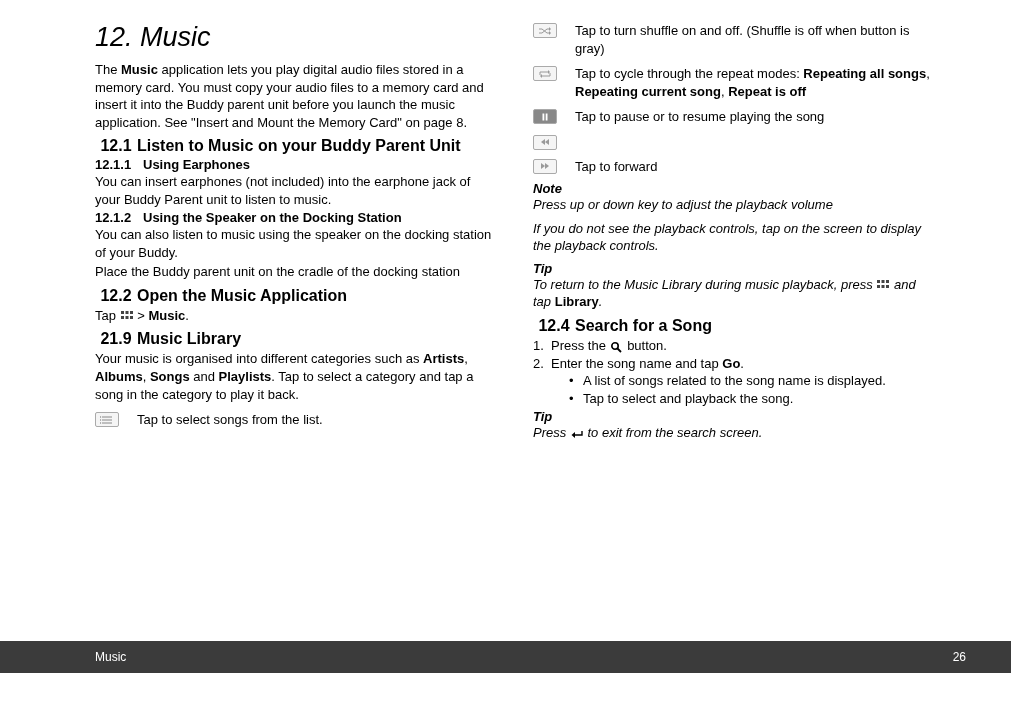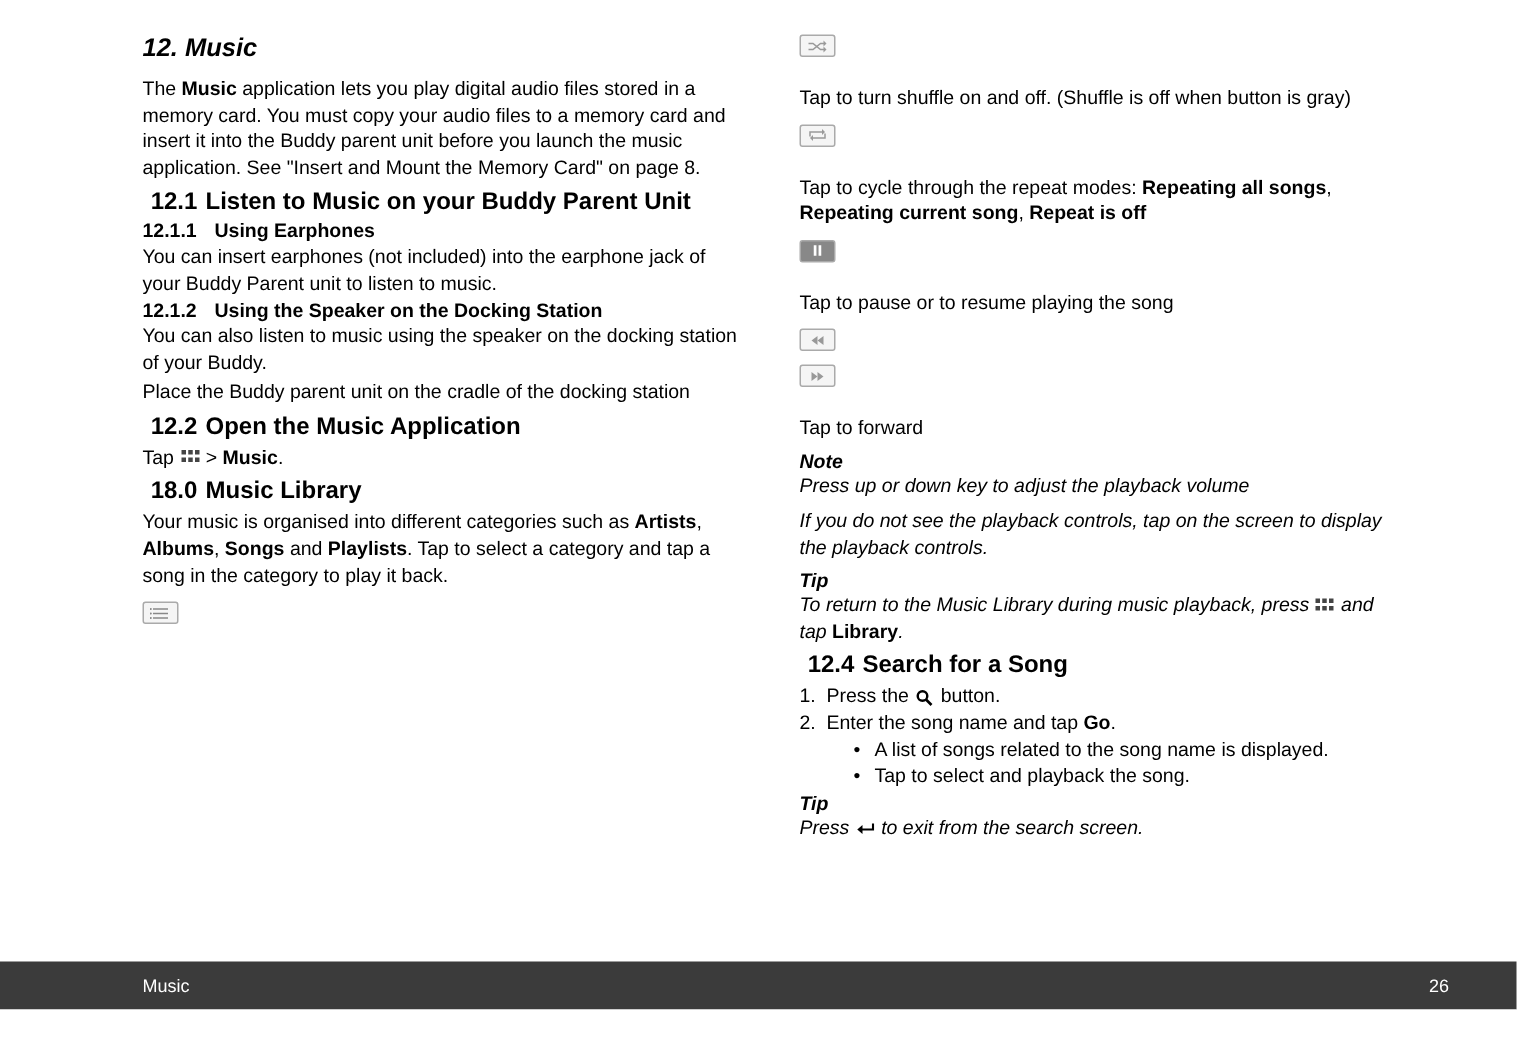--- a/index.html
+++ b/index.html
@@ -1,30 +1,30 @@
 <!DOCTYPE html>
 <html><head>
 <meta charset="utf-8">
 <style>
   * { box-sizing: border-box; margin: 0; padding: 0; }
   body { font-family: Arial, Helvetica, sans-serif; font-size: 13px; color: #000; background: #fff; width: 1011px; }
   .page { width: 1011px; height: 709px; position: relative; padding: 22px 80px 0 95px; }
   .columns { display: flex; gap: 40px; height: 588px; }
   .col { flex: 1; }
-  h1.chapter { font-style: italic; font-weight: bold; font-size: 17px; margin-bottom: 8px; }
+  h1.chapter { font-style: italic; font-weight: normal; font-size: 27px; margin-bottom: 8px; }
   .intro { line-height: 1.35; margin-bottom: 6px; }
   .intro .b { font-weight: bold; }
   h2.sec { font-weight: bold; font-size: 16px; margin-top: 6px; margin-bottom: 2px; display: flex; }
   h2.sec .num { width: 42px; flex-shrink: 0; text-align: center; }
   h2.sec .t { flex: 1; }
   h3.sub { font-weight: bold; font-size: 13px; margin-top: 2px; margin-bottom: 1px; display: flex; }
   h3.sub .num { width: 48px; flex-shrink: 0; }
   p.body { line-height: 1.35; margin-bottom: 2px; }
   .bold { font-weight: bold; text-align: right; }
-  .icon-row { display: flex; align-items: flex-start; margin: 8px 0 4px 0; gap: 18px; flex-direction: column; }
+  .icon-row { display: flex; align-items: flex-start; margin: 8px 0 4px 0; gap: 18px; }
   .icon-box { width: 24px; height: 15px; border: 1px solid #aaa; border-radius: 2px; background: #f5f5f5; display: flex; align-items: center; justify-content: center; flex-shrink: 0; margin-top: 1px; }
   .icon-box svg { width: 14px; height: 10px; }
   .icon-row .desc { flex: 1; line-height: 1.35; }
   .inline-icon { display: inline-flex; vertical-align: middle; width: 14px; height: 12px; }
   .note-heading { font-style: italic; font-weight: bold; margin-top: 6px; }
   .note-body { font-style: italic; line-height: 1.35; margin-bottom: 6px; }
   .tip-heading { font-style: italic; font-weight: bold; margin-top: 2px; }
   ol.numlist { list-style: none; margin: 2px 0 0 0; }
   ol.numlist > li { display: flex; line-height: 1.35; }
   ol.numlist > li .n { width: 18px; flex-shrink: 0; }
@@ -75,38 +75,39 @@
               <rect x="5.5" y="1" width="3" height="3" fill="#444"></rect>
               <rect x="10" y="1" width="3" height="3" fill="#444"></rect>
               <rect x="1" y="6" width="3" height="3" fill="#444"></rect>
               <rect x="5.5" y="6" width="3" height="3" fill="#444"></rect>
               <rect x="10" y="6" width="3" height="3" fill="#444"></rect>
             </svg>
           </span><span> &gt; </span><span class="bold">Music</span><span>.</span>
       </p>
 
       <h2 class="sec">
-        <span class="num">18.0</span>
+        <span class="num">21.9</span>
         <span class="t">Music Library</span>
       </h2>
       <p class="body">
         <span>Your music is organised into different categories such as </span><span class="bold">Artists</span><span>, </span><span class="bold">Albums</span><span>, </span><span class="bold">Songs</span><span> and </span><span class="bold">Playlists</span><span>. Tap to select a category and tap a song in the category to play it back.</span>
       </p>
 
       <div class="icon-row">
         <div class="icon-box">
           <svg viewBox="0 0 14 10">
               <line x1="2" y1="2" x2="12" y2="2" stroke="#888" stroke-width="1"></line>
               <line x1="2" y1="5" x2="12" y2="5" stroke="#888" stroke-width="1"></line>
               <line x1="2" y1="8" x2="12" y2="8" stroke="#888" stroke-width="1"></line>
               <circle cx="0.5" cy="2" r="0.7" fill="#888"></circle>
               <circle cx="0.5" cy="5" r="0.7" fill="#888"></circle>
               <circle cx="0.5" cy="8" r="0.7" fill="#888"></circle>
             </svg>
         </div>
+        <div class="desc">Tap to select songs from the list.</div>
       </div>
     </div>
 
     <div class="col">
 
       <div class="icon-row" style="margin-top:0">
         <div class="icon-box">
           <svg viewBox="0 0 14 10">
               <path d="M1 3 L4 3 L9 7 L12 7" stroke="#999" stroke-width="1" fill="none"></path>
               <path d="M1 7 L4 7 L9 3 L12 3" stroke="#999" stroke-width="1" fill="none"></path>

